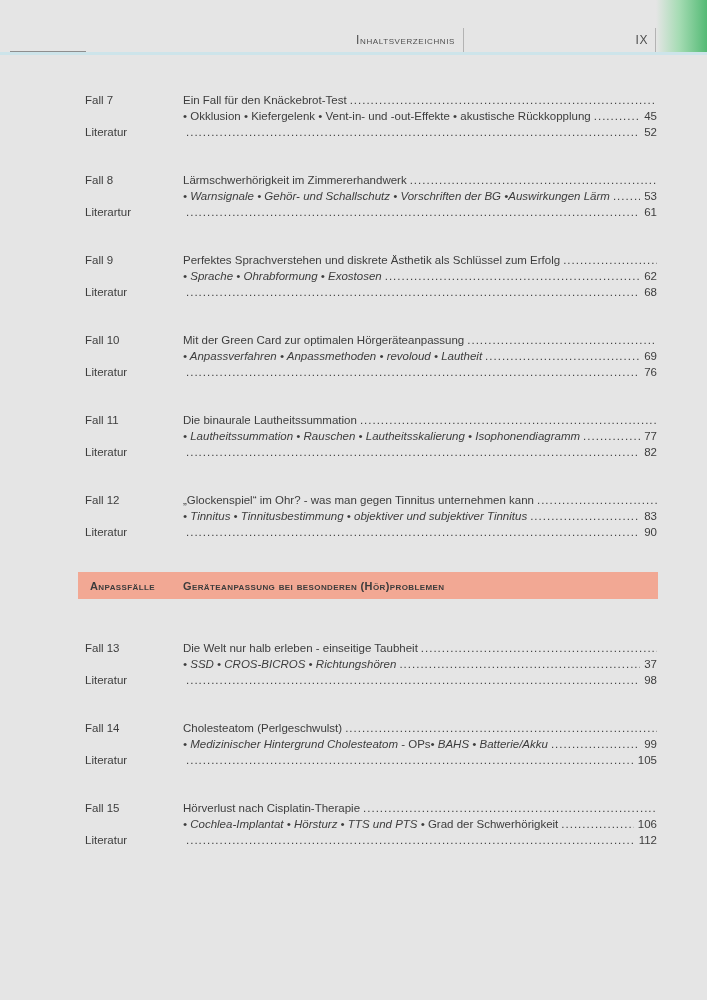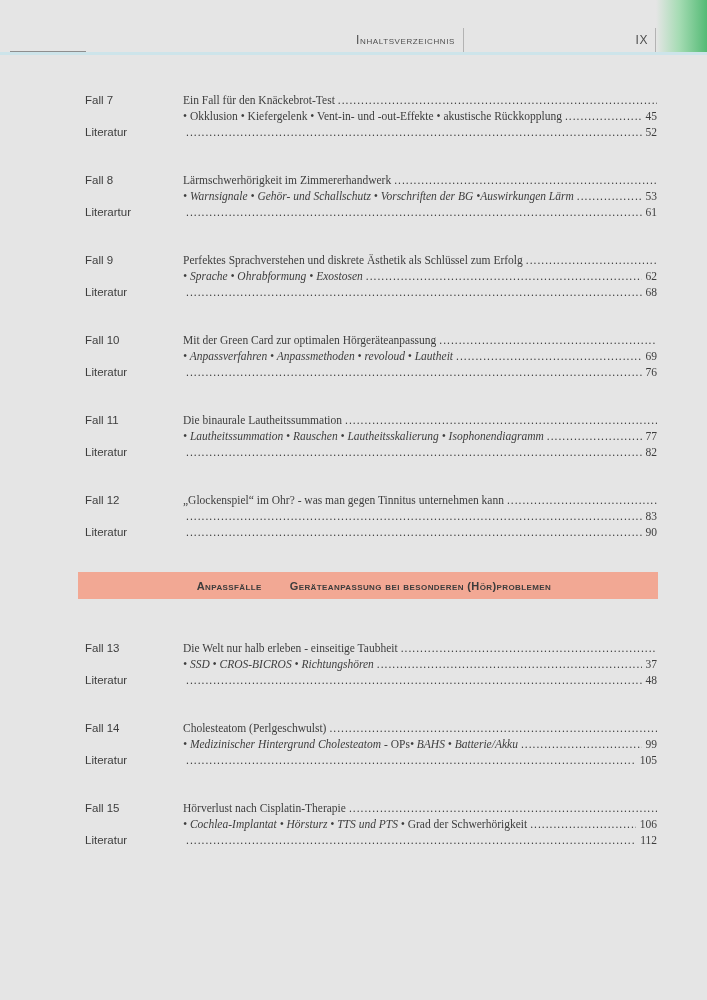--- a/index.html
+++ b/index.html
@@ -23,34 +23,34 @@
   #hdr-title { right:252px; }
   #hdr-num   { right:59px; font-variant:normal;padding-left:40px; }
   .vline { position:absolute; top:28px; width:1px; height:25px; background:#b3b3b3; }
   #vline1 { left:463px; }
   #vline2 { left:655px; }
 
   
   .content { position:absolute; left:85px; top:92px; width:572px; font-size:11.5px; line-height:16px; }
   .entry { display:grid; grid-template-columns:98px 1fr; margin-bottom:32px; }
   .lbl { white-space:nowrap; }
-  .line { display:flex; align-items:flex-start; min-width:0;font-family:Liberation Serif, serif; }
+  .line { display:flex; align-items:flex-start; min-width:0; }
   .txt { white-space:pre-wrap; }
   .i { font-style:italic; }
   .leader { flex:1 1 0; min-width:0; overflow:hidden; white-space:nowrap; margin-left:3px; }
   .leader::after {
     content:"........................................................................................................................................................................................................";
     letter-spacing:1px; color:#3d3d3d;
   }
   .pg { margin-left:4px; white-space:nowrap; }
 
   
   .section-bar {
     display:flex; align-items:center; height:27px; width:580px;
-    margin:12px 0 41px -7px; background:#f2a894; color:#3c3c3c;justify-content:center;
+    margin:12px 0 41px -7px; background:#f2a894; color:#3c3c3c;
   }
   .sc { font-variant:small-caps; letter-spacing:0.4px; }
   .bar-left  { flex:0 0 auto; margin-left:12px; width:93px; font-size:11px; font-weight:700; }
   .bar-right { flex:0 0 auto; font-size:11px; font-weight:700; }
 </style>
 </head>
 <body>
 
 <div class="page">
 
@@ -155,20 +155,21 @@
           </div>
         </div>
         <div class="entry">
           <div class="lbl">Fall 12</div>
           <div class="line">
             <span class="txt">„Glockenspiel“ im Ohr? - was man gegen Tinnitus unternehmen kann</span>
             <span class="leader"></span>
           </div>
           <div class="lbl"></div>
           <div class="line">
+            <span class="txt i">• Tinnitus • Tinnitusbestimmung • objektiver und subjektiver Tinnitus</span>
             <span class="leader"></span>
             <span class="pg">83</span>
           </div>
           <div class="lbl">Literatur</div>
           <div class="line">
             <span class="leader"></span>
             <span class="pg">90</span>
           </div>
         </div>
       </div>
@@ -187,21 +188,21 @@
           </div>
           <div class="lbl"></div>
           <div class="line">
             <span class="txt i">• SSD • CROS-BICROS • Richtungshören</span>
             <span class="leader"></span>
             <span class="pg">37</span>
           </div>
           <div class="lbl">Literatur</div>
           <div class="line">
             <span class="leader"></span>
-            <span class="pg">48</span>
+            <span class="pg">98</span>
           </div>
         </div>
         <div class="entry">
           <div class="lbl">Fall 14</div>
           <div class="line">
             <span class="txt">Cholesteatom (Perlgeschwulst)</span>
             <span class="leader"></span>
           </div>
           <div class="lbl"></div>
           <div class="line">

